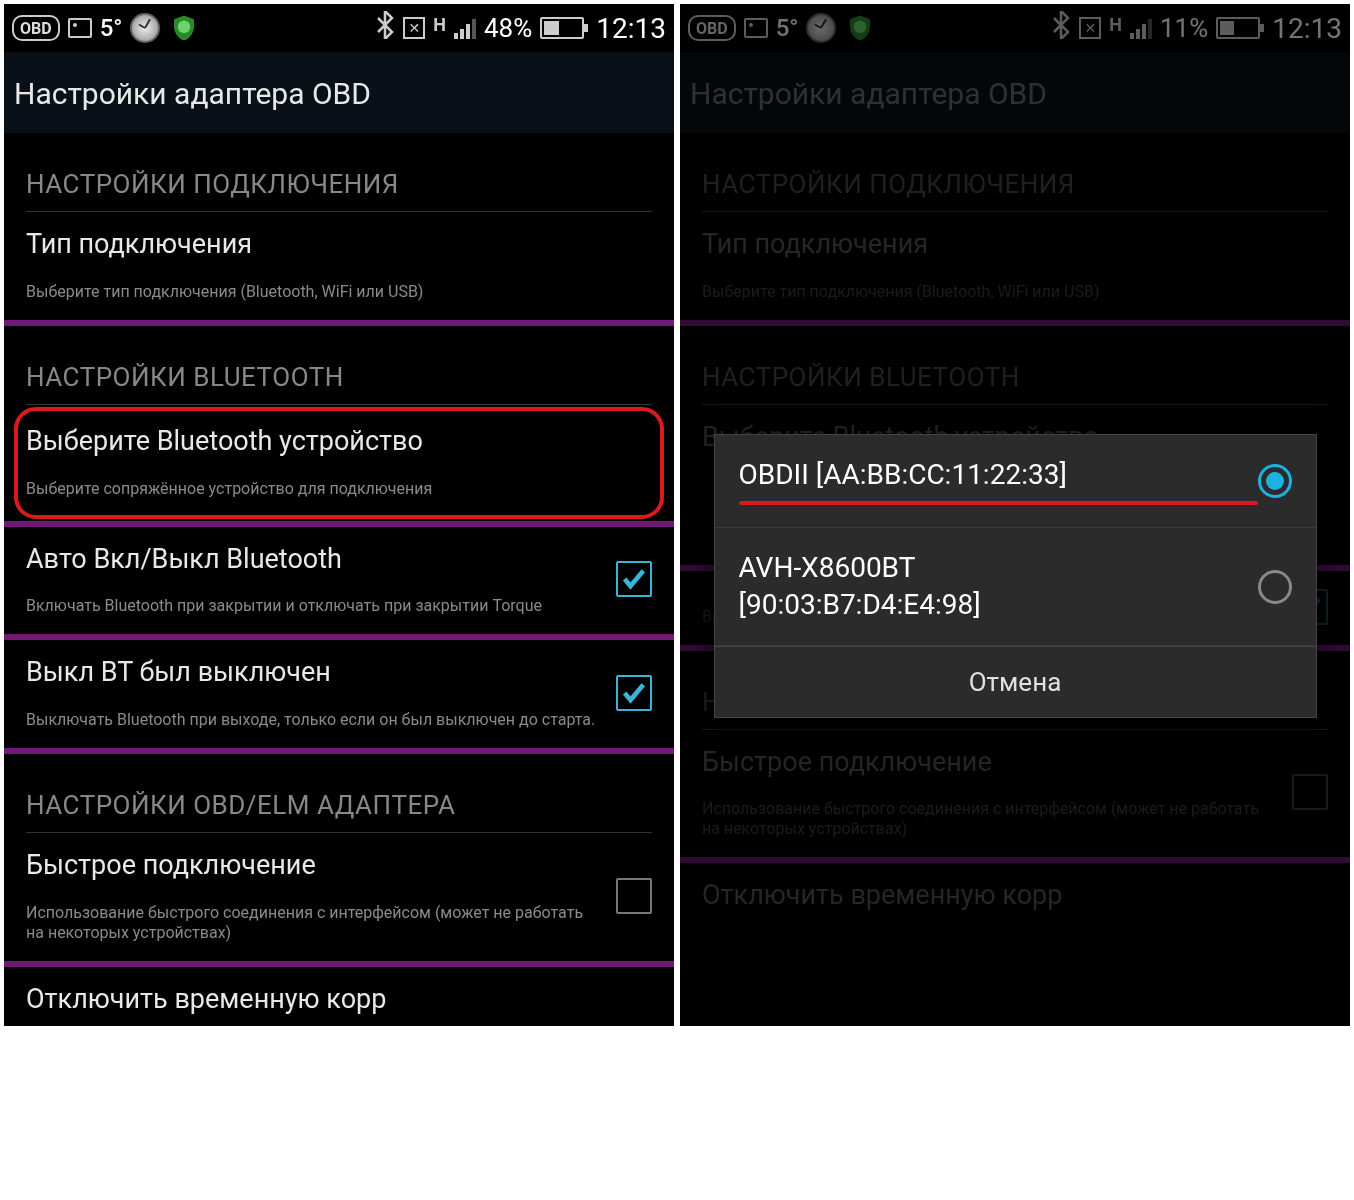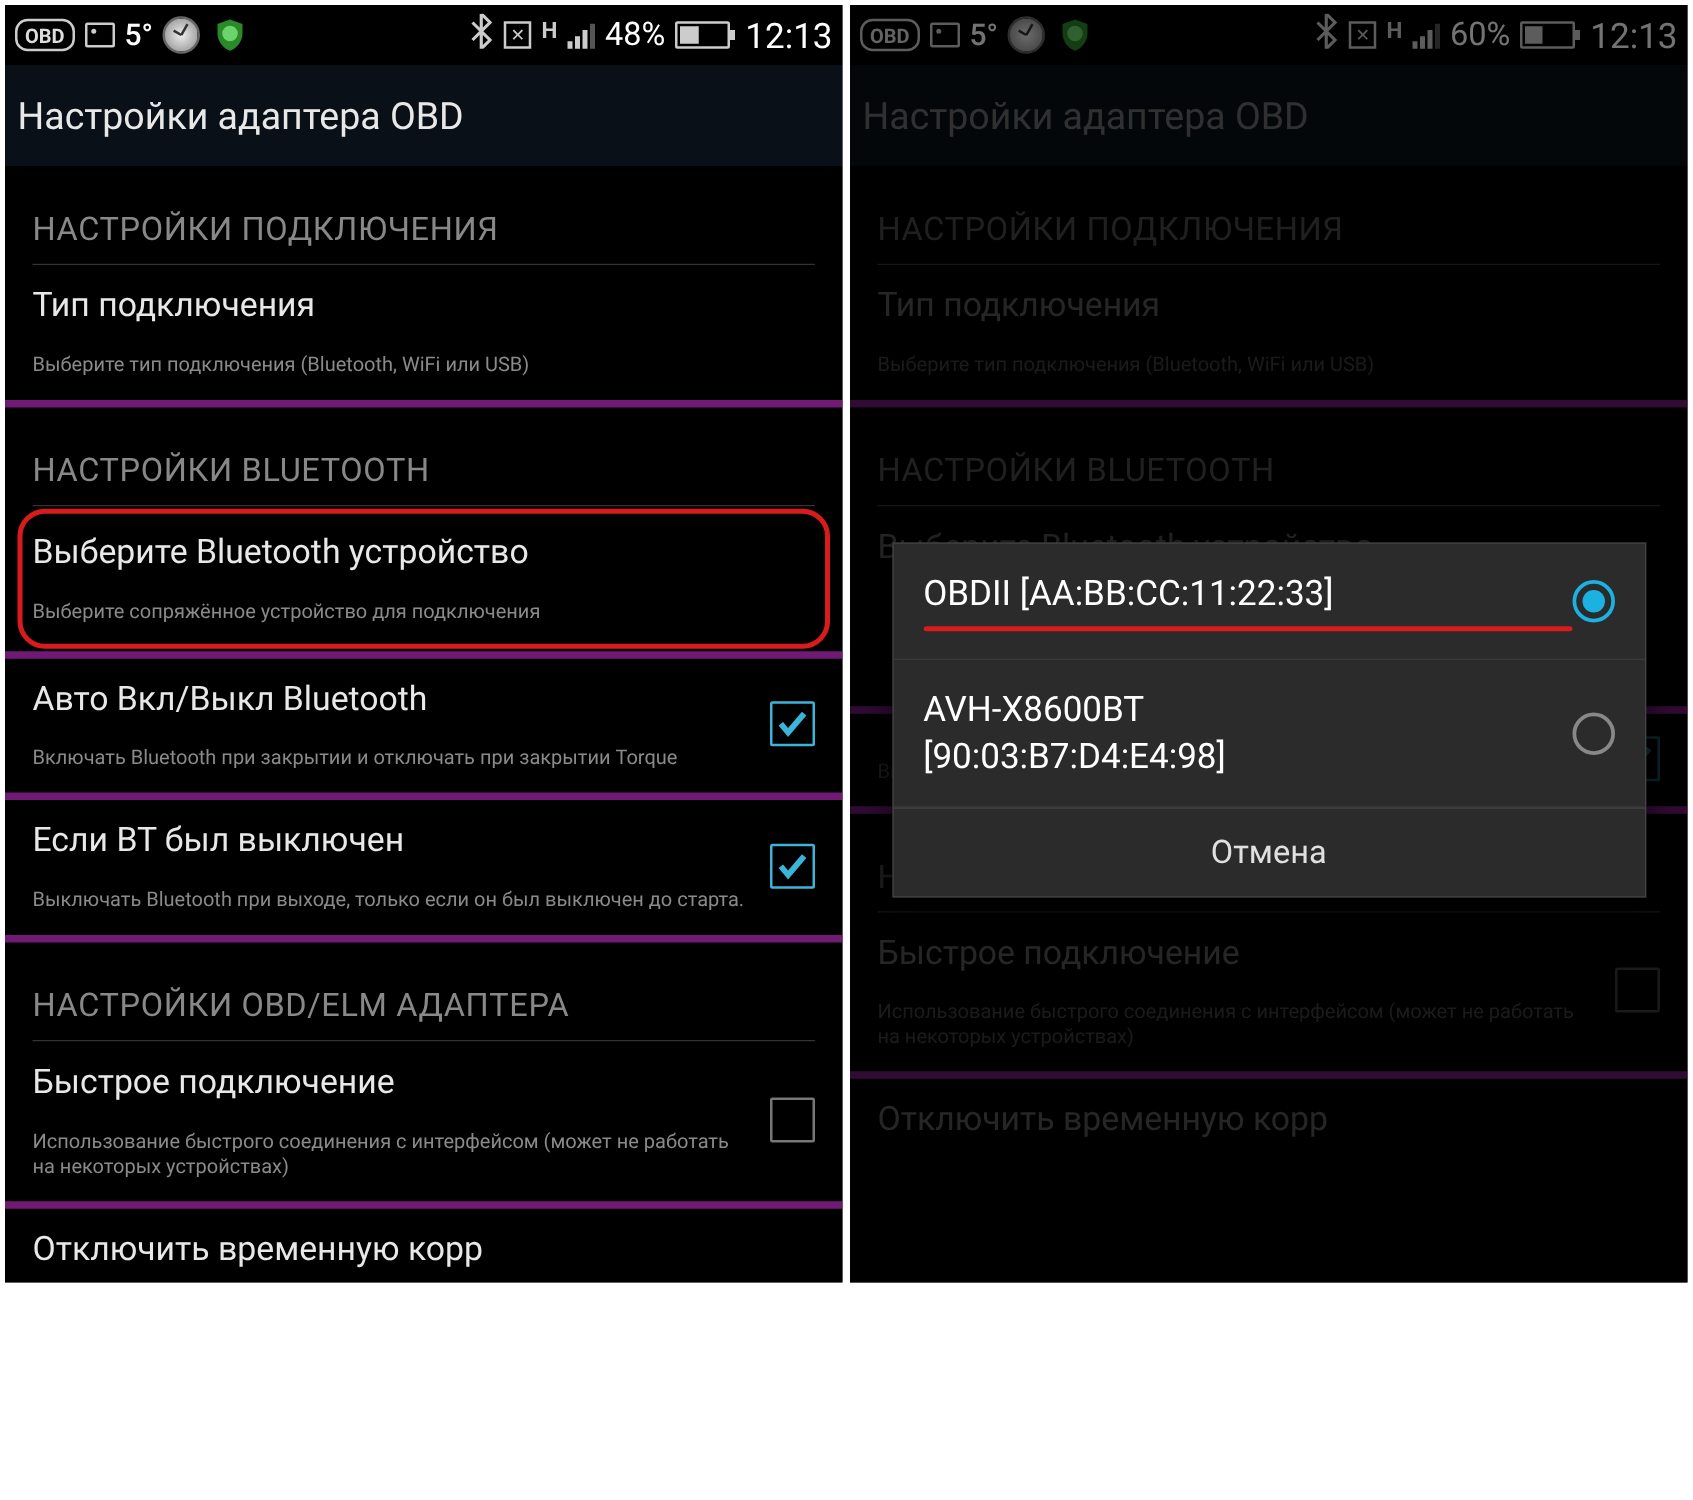--- a/index.html
+++ b/index.html
@@ -227,21 +227,21 @@
         </div>
         <div class="checkbox checked">
           <svg width="28" height="28" viewBox="0 0 24 24">
               <path d="M4 12 L9 18 L20 5" stroke="#3ab4d9" stroke-width="4" fill="none"></path>
             </svg>
         </div>
       </div>
 
       <div class="item">
         <div class="item-text">
-          <div class="item-title">Если BT был выключен</div>
+          <div class="item-title">Выкл BT был выключен</div>
           <div class="item-desc">Выключать Bluetooth при выходе, только если он был выключен до старта.</div>
         </div>
         <div class="checkbox checked">
           <svg width="28" height="28" viewBox="0 0 24 24">
               <path d="M4 12 L9 18 L20 5" stroke="#3ab4d9" stroke-width="4" fill="none"></path>
             </svg>
         </div>
       </div>
 
       <div class="section-header">НАСТРОЙКИ OBD/ELM АДАПТЕРА</div>
@@ -286,21 +286,21 @@
             </svg>
         </span>
         <span class="x-box">✕</span>
         <span class="h-badge">H</span>
         <span class="signal">
             <span></span>
             <span></span>
             <span></span>
             <span></span>
           </span>
-        <span class="batt-pct">60%</span>
+        <span class="batt-pct">11%</span>
         <span class="batt-icon">
             <span class="batt-fill" style="width:35%"></span>
           </span>
         <span class="time">12:13</span>
       </div>
     </div>
 
     <div class="header">
       <div class="header-title">Настройки адаптера OBD</div>
     </div>

